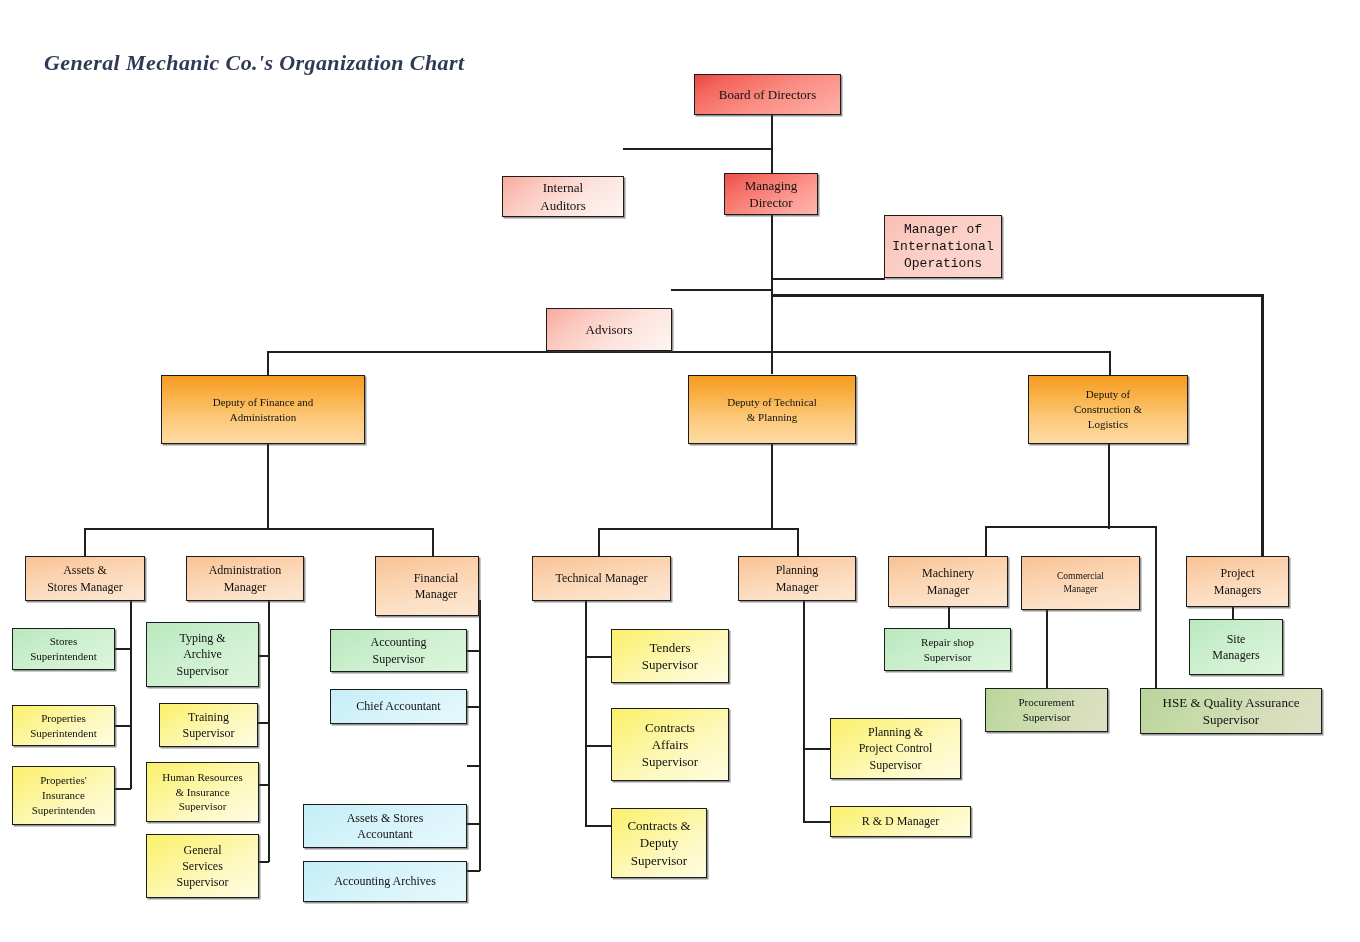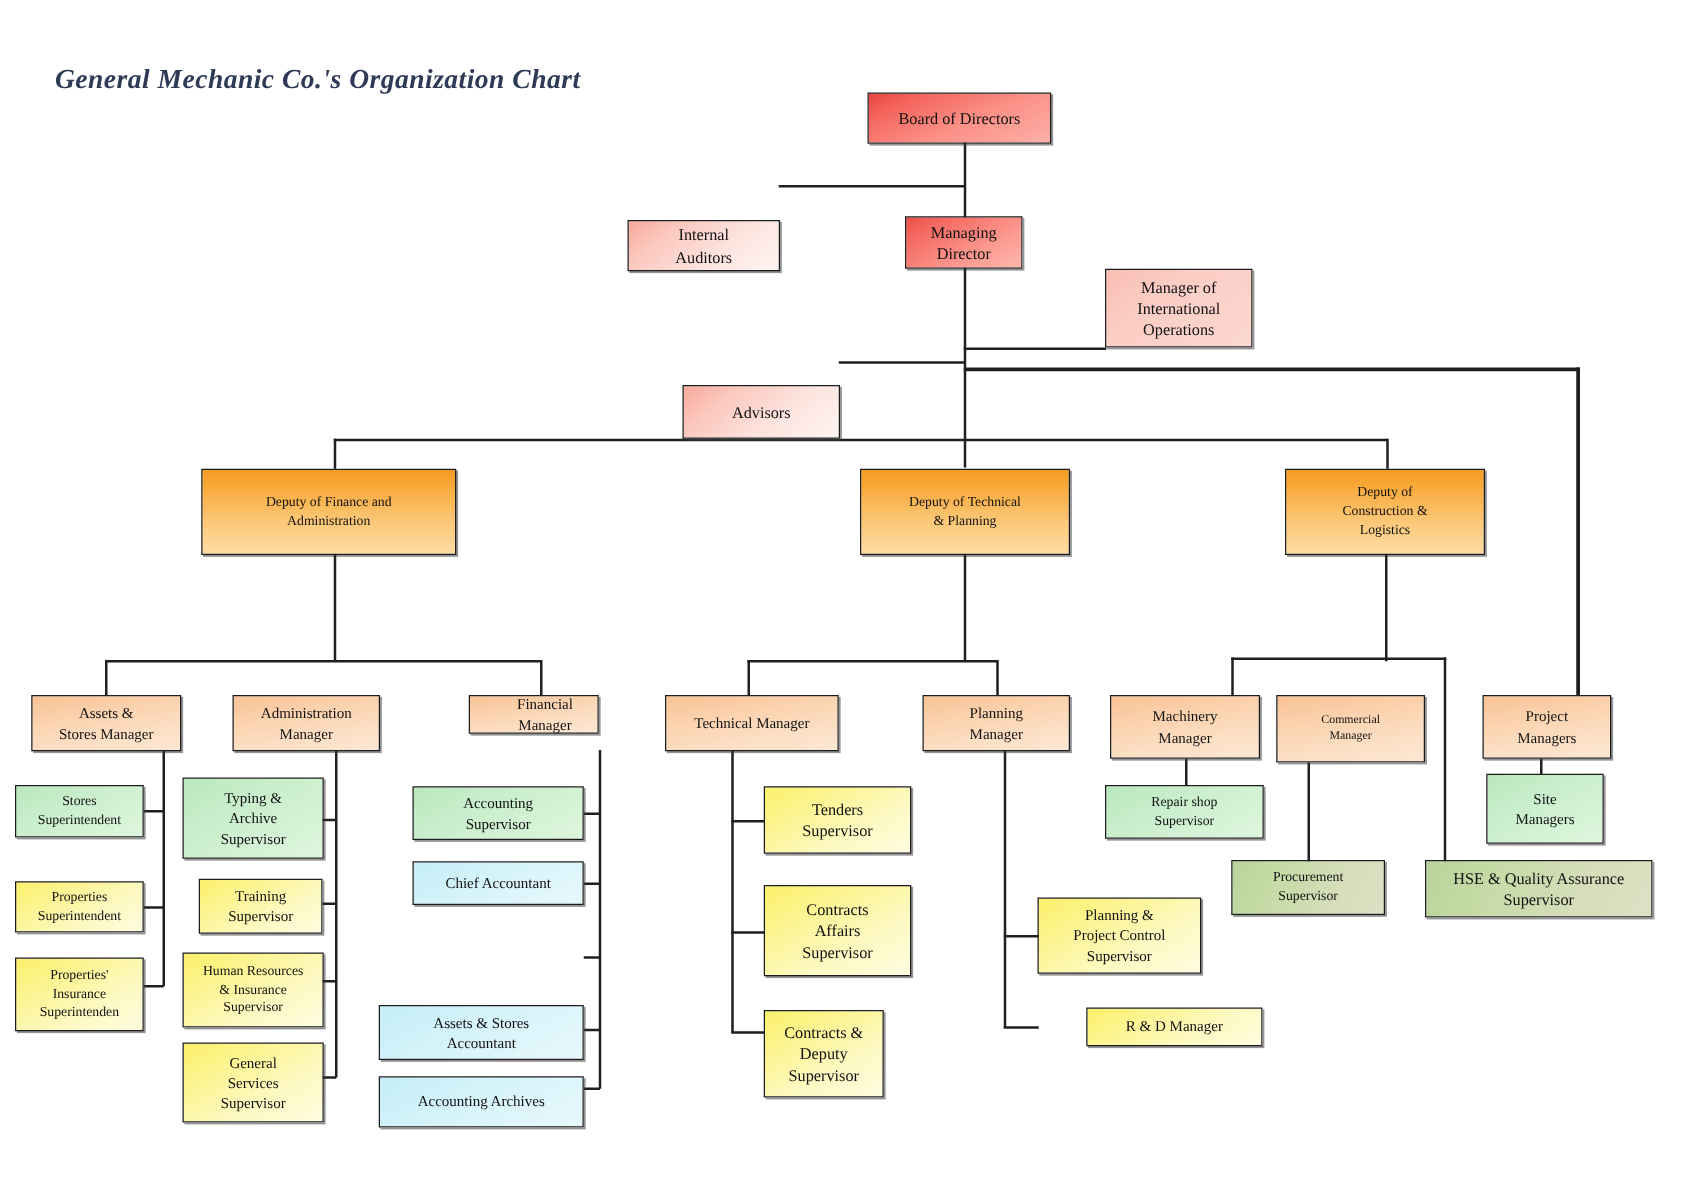--- a/index.html
+++ b/index.html
@@ -142,21 +142,21 @@
     </div>
   </div>
 
   <div class="box pal-red2 fs13" style="left:724px;top:173px;width:94px;height:42px;">
     <div>
       <span>Managing</span>
       <span>Director</span>
     </div>
   </div>
 
-  <div class="box pal-pink fs13" style="left:884px;top:215px;width:118px;height:63px;">
+  <div class="box pal-pink fs13" style="left:884px;top:215px;width:118px;height:63px;font-family:Liberation Mono, monospace;">
     <div>
       <span>Manager of</span>
       <span>International</span>
       <span>Operations</span>
     </div>
   </div>
 
   <div class="box pal-pinkpale fs13" style="left:546px;top:260px;width:126px;height:43px;">
     <span>Advisors</span>
   </div>
@@ -190,21 +190,21 @@
     </div>
   </div>
 
   <div class="box pal-orange-lt fs12" style="left:186px;top:556px;width:118px;height:45px;">
     <div>
       <span>Administration</span>
       <span>Manager</span>
     </div>
   </div>
 
-  <div class="box pal-orange-lt fs12" style="left:375px;top:556px;width:104px;height:31px;padding-left:18px;">
+  <div class="box pal-orange-lt fs12" style="left:375px;top:556px;width:104px;height:60px;padding-left:18px;">
     <div>
       <span>Financial</span>
       <span>Manager</span>
     </div>
   </div>
 
   <div class="box pal-orange-lt fs12" style="left:532px;top:556px;width:139px;height:45px;">
     <span>Technical Manager</span>
   </div>
 
@@ -336,21 +336,21 @@
   </div>
 
   <div class="box pal-yellow fs12" style="left:830px;top:718px;width:131px;height:61px;">
     <div>
       <span>Planning &amp;</span>
       <span>Project Control</span>
       <span>Supervisor</span>
     </div>
   </div>
 
-  <div class="box pal-yellow fs12" style="left:830px;top:806px;width:141px;height:31px;margin-left:39px;">
+  <div class="box pal-yellow fs12" style="left:830px;top:806px;width:141px;height:31px;">
     <span>R &amp; D Manager</span>
   </div>
 
   <div class="box pal-green fs11" style="left:884px;top:628px;width:127px;height:43px;">
     <div>
       <span>Repair shop</span>
       <span>Supervisor</span>
     </div>
   </div>
 

